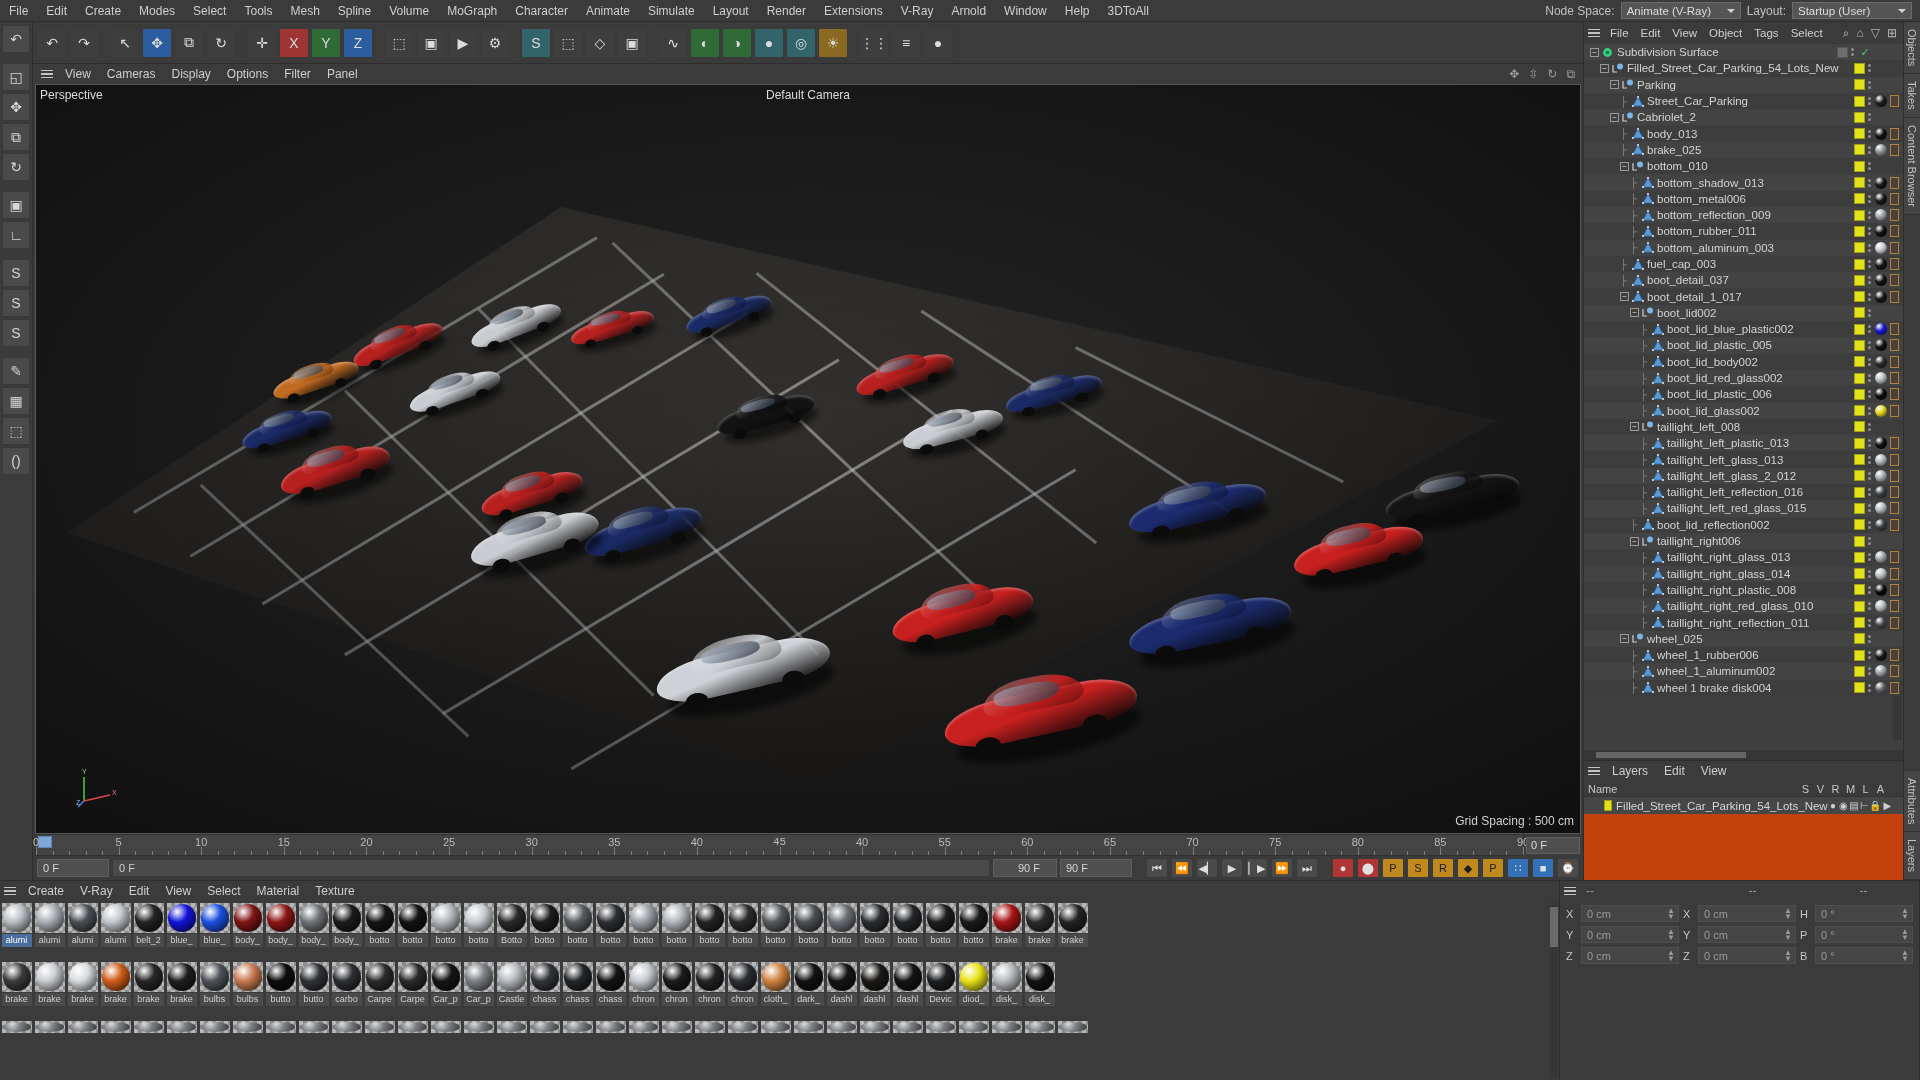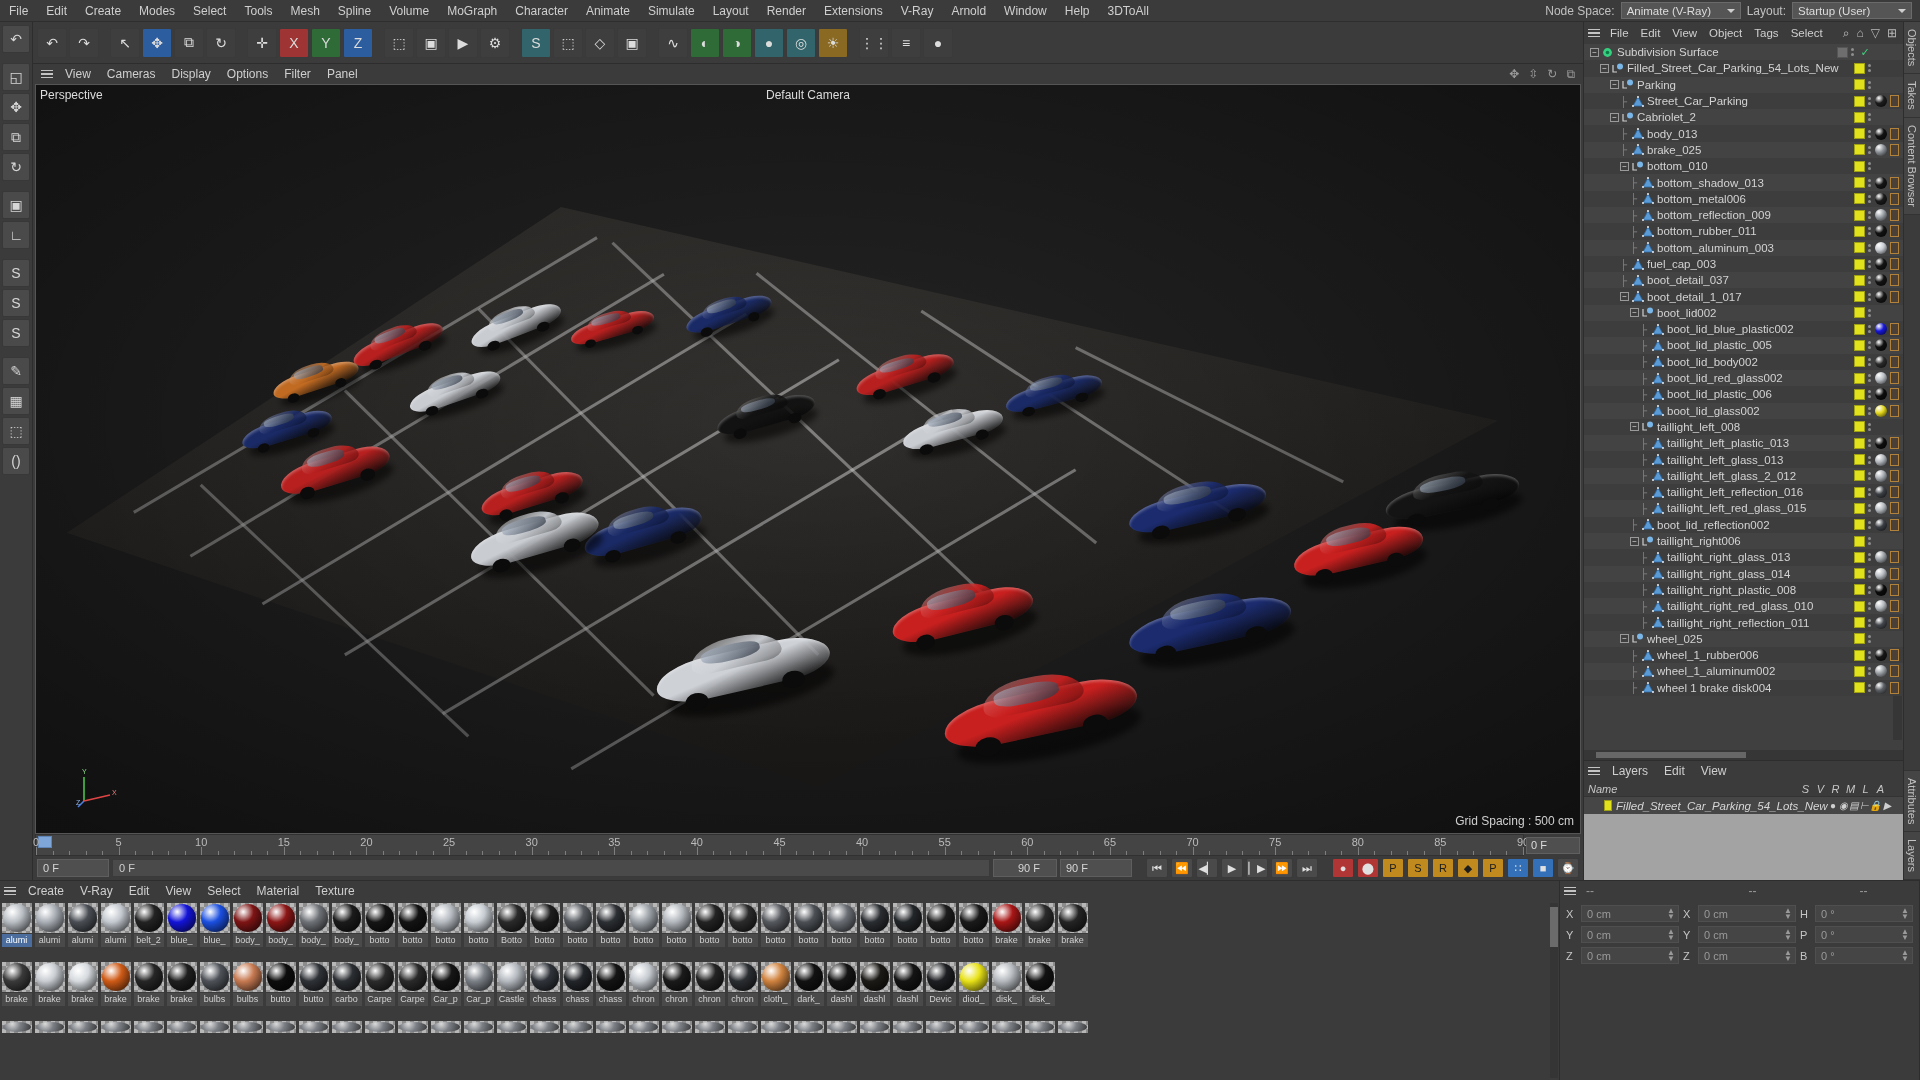--- a/index.html
+++ b/index.html
@@ -197,21 +197,21 @@
                background:#363636; }
   .objscroll i { position:absolute; left:0; right:0; top:20px; height:120px;
                  background:#666; display:block; }
   .objhscroll { height:10px; background:#363636; position:relative; flex:0 0 10px;}
   .objhscroll i { position:absolute; left:12px; top:2px; height:6px; width:150px;
                   background:#666; display:block; }
 
   
   .layerpanel { height:120px; flex:0 0 120px; display:flex; flex-direction:column;
                 border-top:1px solid #2d2d2d; }
-  .laytable { flex:1; background:#a3a3a3;font-style:italic; }
+  .laytable { flex:1; background:#c2410c; }
   .layhead { height:16px; display:flex; align-items:center; font-size:11px;
              color:#c6c6c6; background:#3b3b3b; border-bottom:1px solid #333; }
   .layhead .nm { flex:1; padding-left:4px; }
   .layhead .col { width:15px; text-align:center; }
   .layrow { height:17px; display:flex; align-items:center; font-size:11.5px;
             color:#d6d6d6; background:#464646; }
   .layswatch { width:11px; height:11px; background:#e2e21c; border:1px solid #a0a014;
                margin:0 4px 0 10px; }
   .layrow .cicon { width:15px; text-align:center; color:#cfcfcf; font-size:10px; }
 
@@ -682,21 +682,21 @@
               <div class="tick" style="left: 100%; height: 8px;"></div>
               <div class="num" style="left: 0%;">0</div>
               <div class="num" style="left: 5.55556%;">5</div>
               <div class="num" style="left: 11.1111%;">10</div>
               <div class="num" style="left: 16.6667%;">15</div>
               <div class="num" style="left: 22.2222%;">20</div>
               <div class="num" style="left: 27.7778%;">25</div>
               <div class="num" style="left: 33.3333%;">30</div>
               <div class="num" style="left: 38.8889%;">35</div>
               <div class="num" style="left: 44.4444%;">40</div>
-              <div class="num" style="left: 50%;">45</div>
+              <div class="num" style="left: 50%; font-family: Liberation Mono, monospace;">45</div>
               <div class="num" style="left: 55.5556%;">40</div>
               <div class="num" style="left: 61.1111%;">55</div>
               <div class="num" style="left: 66.6667%;">60</div>
               <div class="num" style="left: 72.2222%;">65</div>
               <div class="num" style="left: 77.7778%;">70</div>
               <div class="num" style="left: 83.3333%;">75</div>
               <div class="num" style="left: 88.8889%;">80</div>
               <div class="num" style="left: 94.4444%;">85</div>
               <div class="num" style="left: 100%;">90</div>
             </div>

